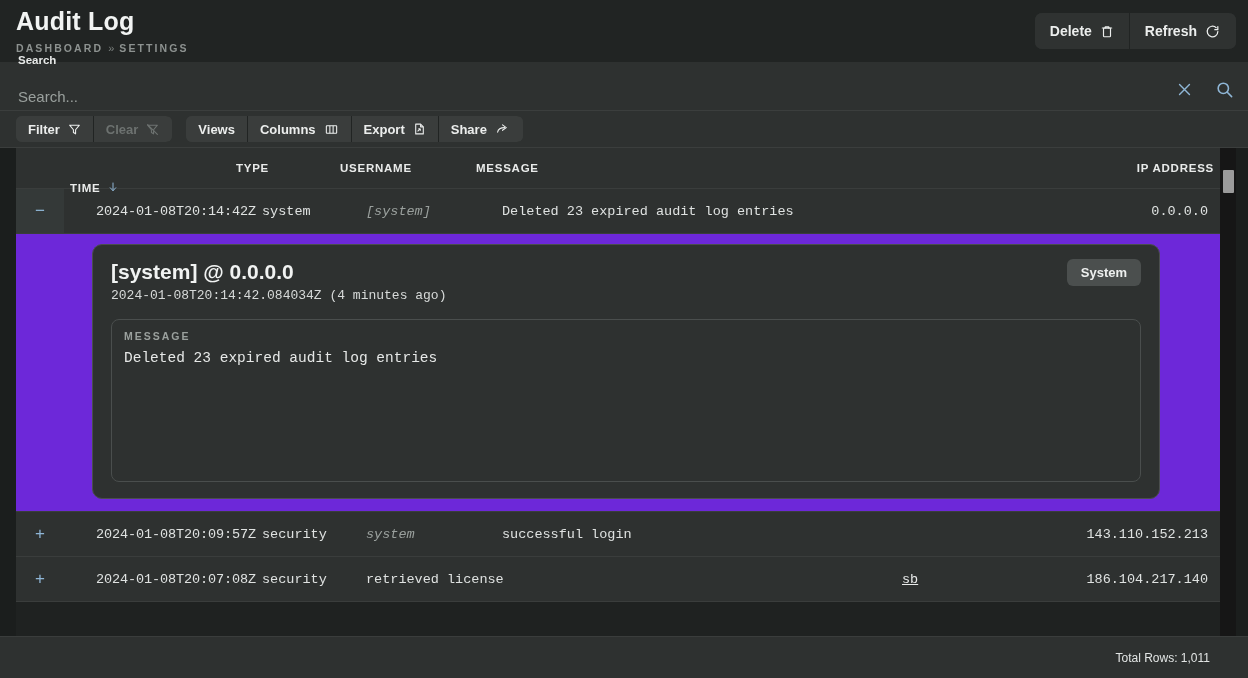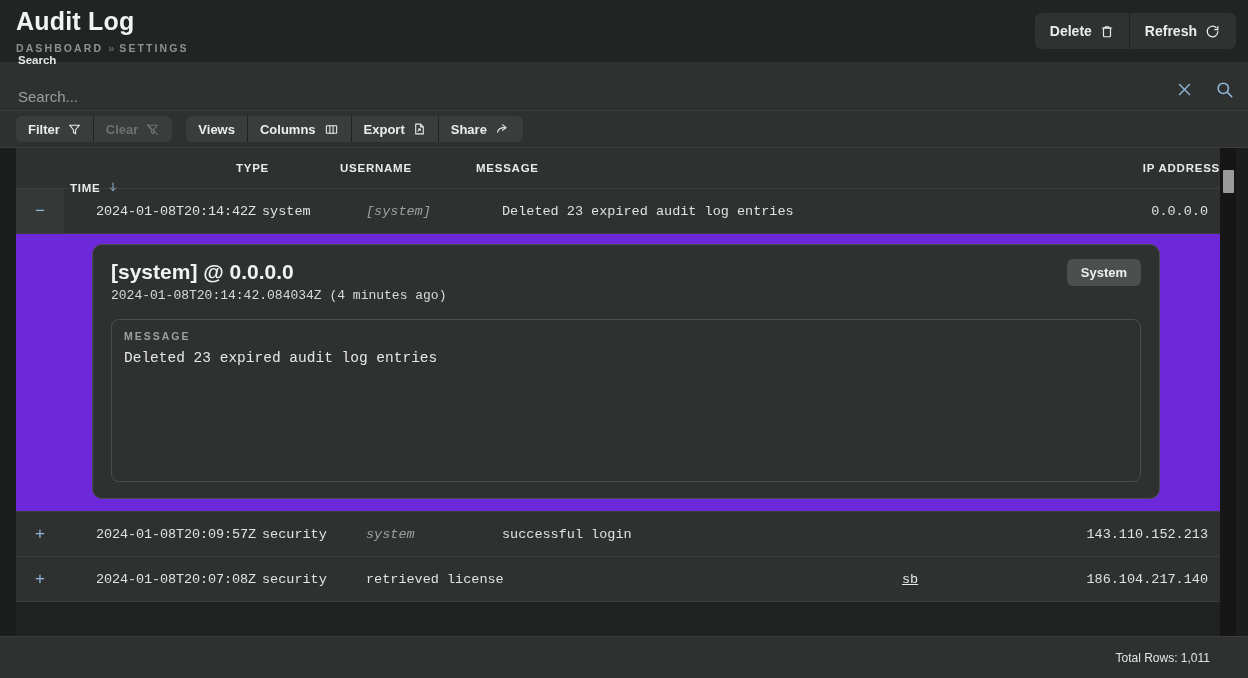--- a/index.html
+++ b/index.html
@@ -124,21 +124,21 @@
   .th {
     font-size: 11.5px; font-weight: 700; color: #e9ebea;
     letter-spacing: 0.75px;
     display: flex; align-items: center; gap: 7px;
   }
   .col-toggle { width: 48px; flex: 0 0 48px; }
   .col-time   { width: 172px; flex: 0 0 172px; padding-left: 6px; margin-top: 39px; }
   .col-type   { width: 104px; flex: 0 0 104px; }
   .col-user   { width: 136px; flex: 0 0 136px; }
   .col-msg    { flex: 1 1 auto; min-width: 0; }
-  .col-ip     { width: 182px; flex: 0 0 182px; text-align: right; justify-content: flex-end; padding-right: 0; align-items: center; }
+  .col-ip     { width: 182px; flex: 0 0 182px; text-align: right; justify-content: flex-end; padding-right: 6px; align-items: center; }
 
   .row {
     display: flex; align-items: stretch;
     min-height: 45px;
     background: #2e3130;
     border-bottom: 1px solid #3a3d3c;
     font-family: "Liberation Mono", monospace;
     font-size: 13.5px;
     color: #dfe2e1;
   }

